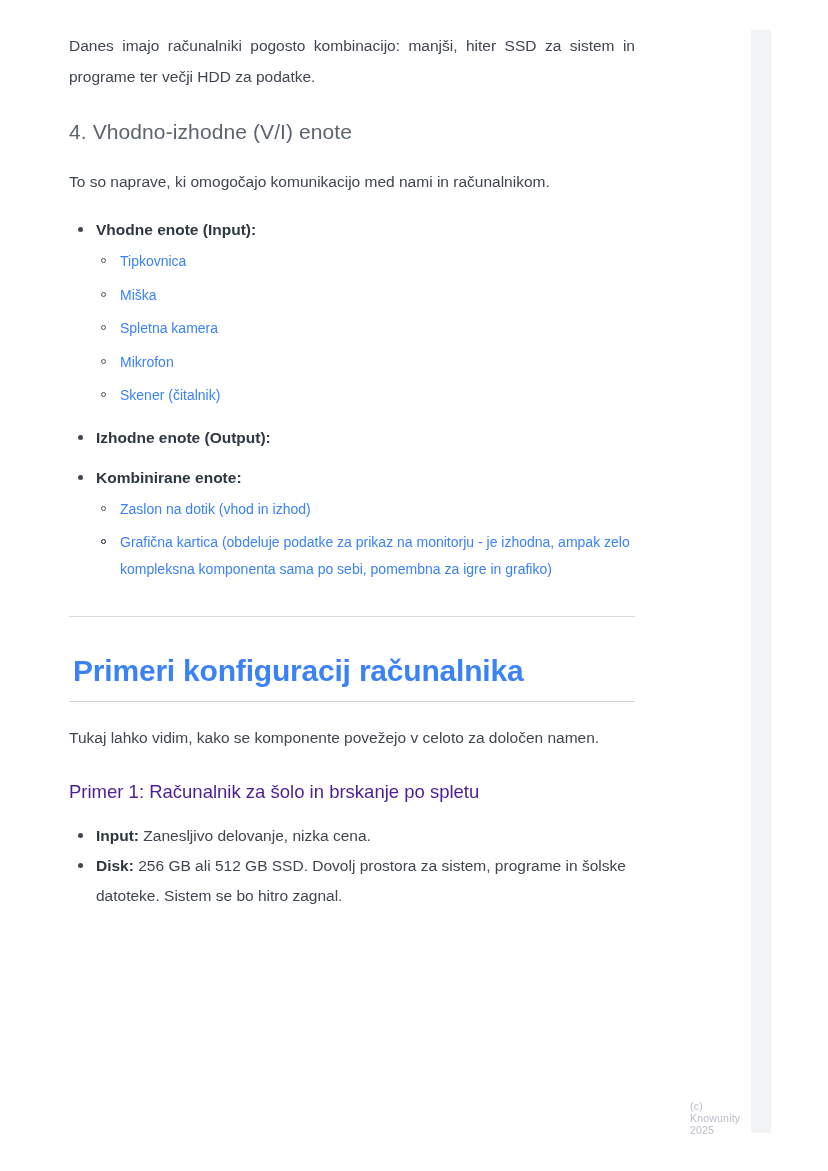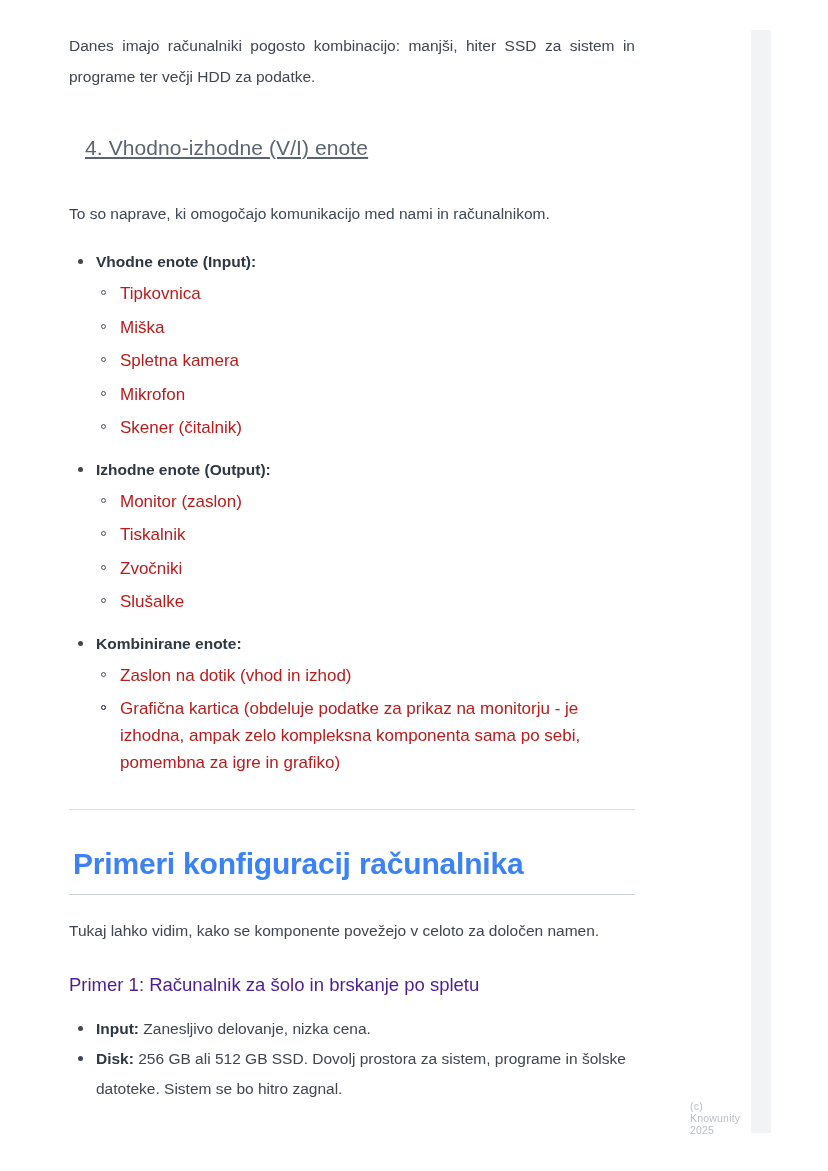--- a/index.html
+++ b/index.html
@@ -40,27 +40,26 @@
     text-justify: inter-word;
   }
 
   .spacer-14 { height: 14px; }
   .spacer-18 { height: 18px; }
   .spacer-20 { height: 20px; }
   .spacer-24 { height: 24px; }
   .spacer-30 { height: 30px; }
 
   h2.section-head {
-    margin: 16px;
+    margin: 0;
     font-size: 21px;
     font-weight: 400;
     color: #5b6470;
     line-height: 32px;
     letter-spacing: 0.1px;
-    text-decoration: underline;
   }
 
   h1.big-head {
     margin: 4px;
     font-size: 30px;
     font-weight: 700;
     color: #3b82f6;
     line-height: 40px;
     letter-spacing: -0.2px;
   }
@@ -101,23 +100,23 @@
   .bold { font-weight: 700; color: #2f3742; }
 
   ul.lvl2 {
     list-style: none;
     margin: 0 0 0 0;
     padding: 0;
   }
   ul.lvl2 > li.l2 {
     position: relative;
     padding-left: 24px;
-    font-size: 17px;
+    font-size: 14px;
     line-height: 33.5px;
-    color: #b91c1c;
+    color: #3b82f6;
   }
   ul.lvl2 > li.l2 > .bullet-o {
     position: absolute;
     left: 5px;
     top: 13px;
     width: 5px;
     height: 5px;
     border-radius: 50%;
     border: 1px solid #4a525e;
     box-sizing: border-box;
@@ -227,38 +226,20 @@
             <span>Skener (čitalnik)</span>
           </li>
         </ul>
       </li>
 
       <div class="group-gap"></div>
 
       <li class="l1">
         <span class="bullet"></span>
         <span class="l1text bold">Izhodne enote (Output):</span>
-        <ul class="lvl2">
-          <li class="l2">
-            <span class="bullet-o"></span>
-            <span>Monitor (zaslon)</span>
-          </li>
-          <li class="l2">
-            <span class="bullet-o"></span>
-            <span>Tiskalnik</span>
-          </li>
-          <li class="l2">
-            <span class="bullet-o"></span>
-            <span>Zvočniki</span>
-          </li>
-          <li class="l2">
-            <span class="bullet-o"></span>
-            <span>Slušalke</span>
-          </li>
-        </ul>
       </li>
 
       <div class="group-gap"></div>
 
       <li class="l1">
         <span class="bullet"></span>
         <span class="l1text bold">Kombinirane enote:</span>
         <ul class="lvl2">
           <li class="l2">
             <span class="bullet-o"></span>

